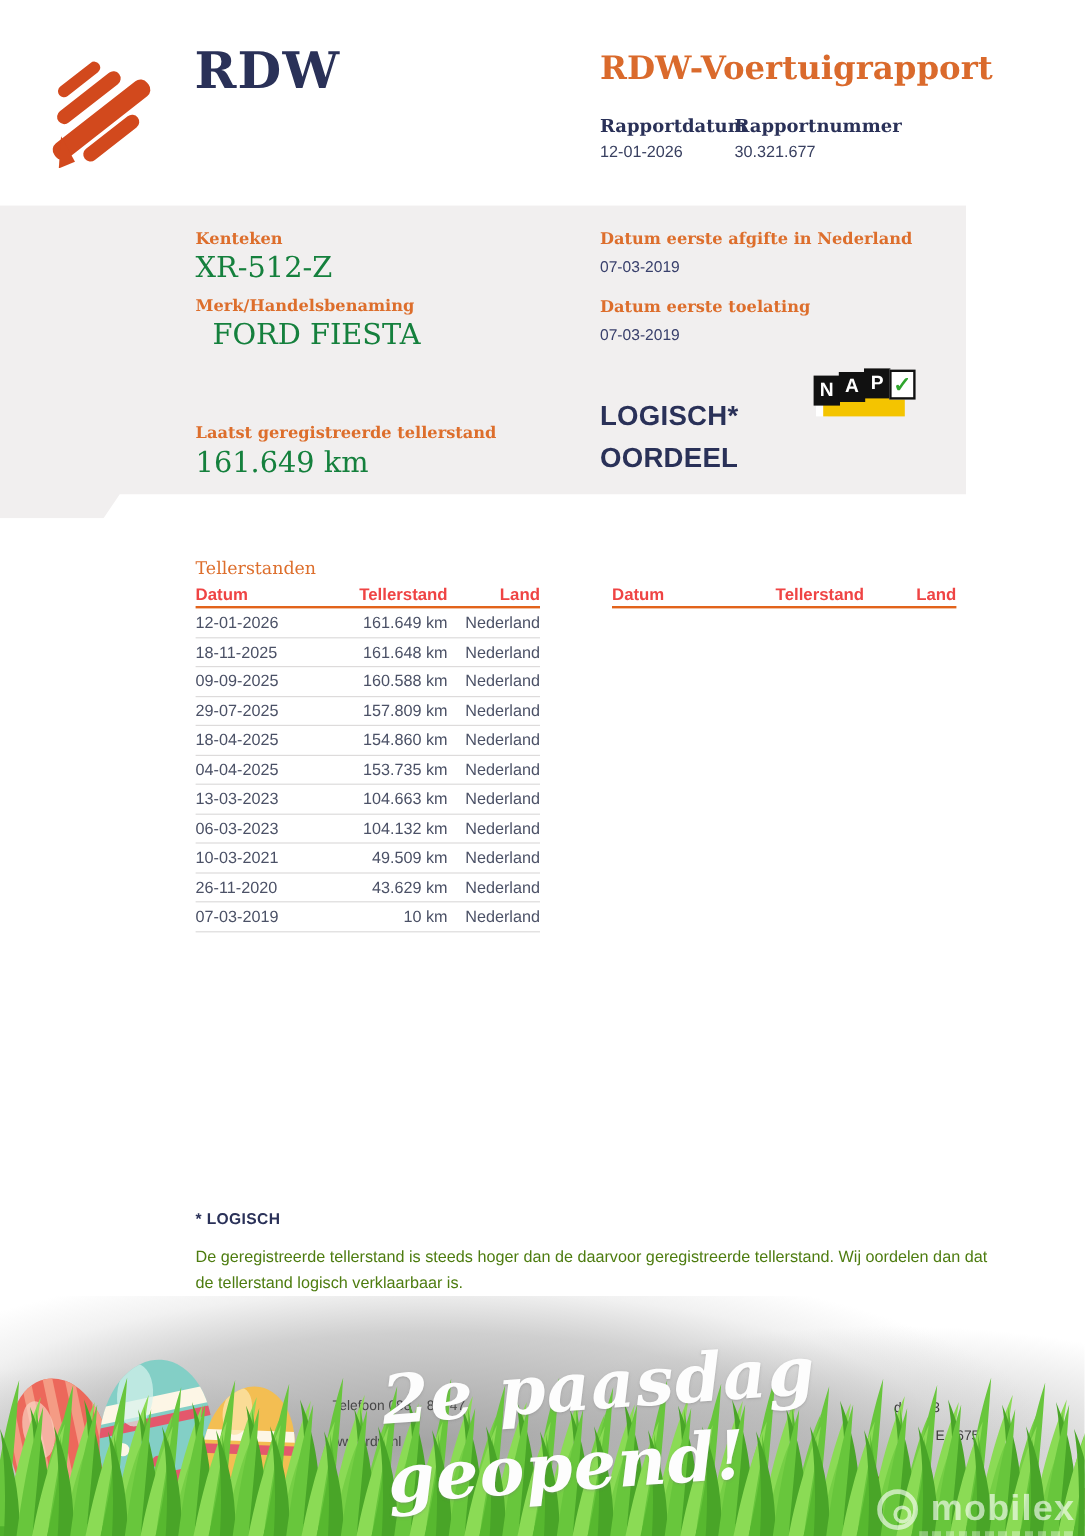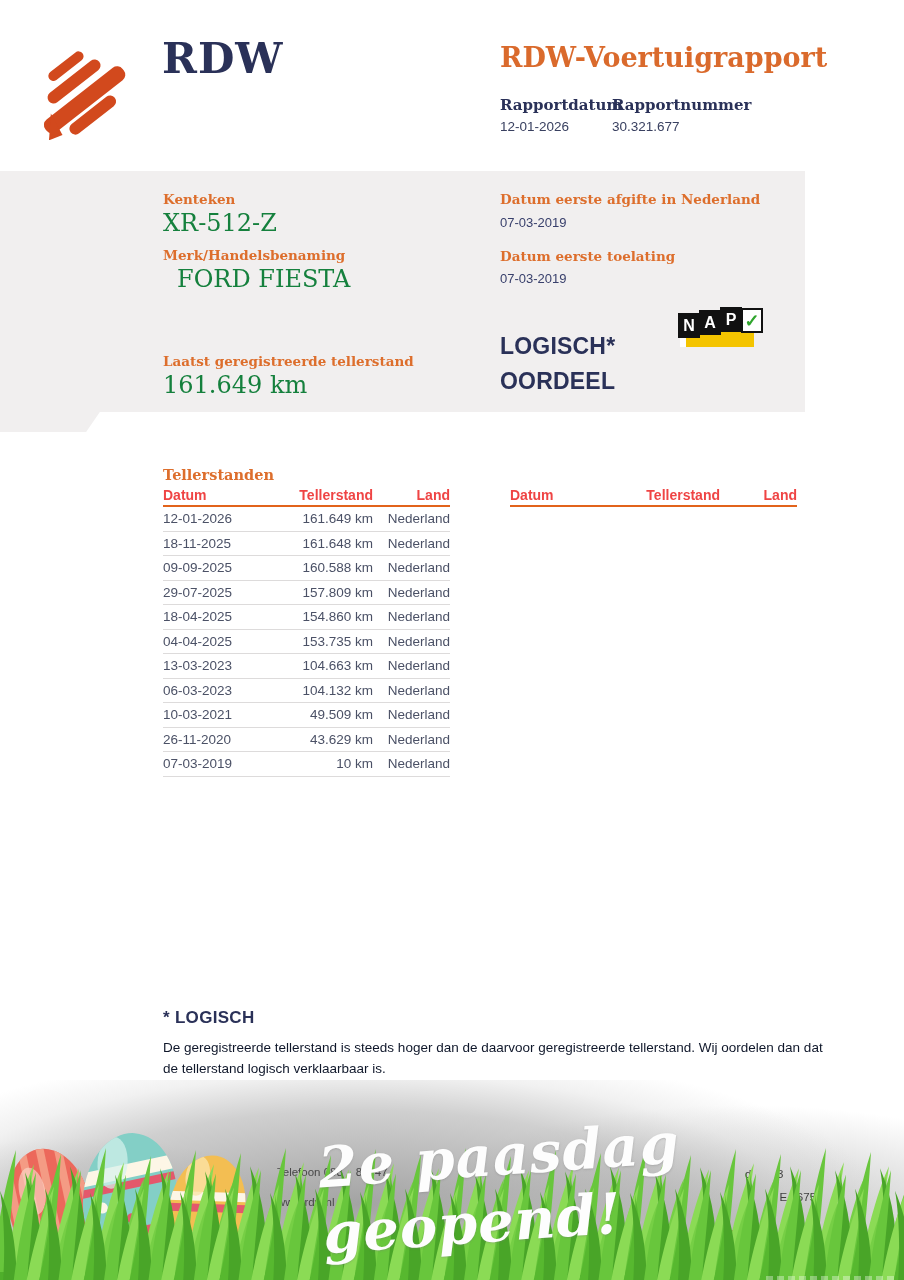--- a/index.html
+++ b/index.html
@@ -24,30 +24,30 @@
 
   
   .nap { position:absolute; left:676px; top:134px; width:86px; height:48px; }
   .nap .yellow { position:absolute; left:10px; top:16px; width:68px; height:26px; background:#F4C400; }
   .nap .white-strip { position:absolute; left:4px; top:30px; width:10px; height:12px; background:#fff; }
   .nap .tile { position:absolute; width:22px; height:25px; background:#111111; color:#ffffff; font-weight:bold; font-size:16px; display:flex; align-items:center; justify-content:center; }
   .nap .t1 { left:2px; top:8px; } .nap .t2 { left:23px; top:5px; } .nap .t3 { left:44px; top:2px; }
   .nap .check { position:absolute; left:65px; top:3px; width:22px; height:25px; background:#ffffff; border:2px solid #111; color:#2FA52D; font-weight:bold; font-size:18px; display:flex; align-items:center; justify-content:center; }
 
   
-  .tbl-heading { position:absolute; left:163px; top:466px; font-family:"DejaVu Serif", serif; font-weight:bold; font-size:14.5px; color:#DD6E2C; }
+  .tbl-heading { position:absolute; left:163px; top:466px; font-family:"DejaVu Serif", serif; font-weight:normal; font-size:14.5px; color:#DD6E2C; }
   .mtable { position:absolute; top:487px; width:287px; }
   .mtable.left { left:163px; } .mtable.right { left:510px; }
   .mtable .hrow { display:grid; grid-template-columns:95px 115px 77px; font-weight:bold; font-size:14px; color:#ef4444; padding-bottom:2px; border-bottom:2px solid #E2631B; }
   .mtable .row { display:grid; grid-template-columns:95px 115px 77px; font-size:13.5px; color:#4B5166; height:24.5px; align-items:center; border-bottom:1px solid #DDDBDB; }
   .c-right { text-align:right; }
 
   
-  .remark-h { position:absolute; left:163px; top:1008px; font-weight:bold; font-size:17px; color:#2A3158; letter-spacing:.3px; }
-  .remark-p { position:absolute; left:163px; top:1037px; width:660px; font-size:13.5px; line-height:1.58; color:#0f172a; }
+  .remark-h { position:absolute; left:163px; top:1008px; font-weight:bold; font-size:13px; color:#2A3158; letter-spacing:.3px; }
+  .remark-p { position:absolute; left:163px; top:1037px; width:660px; font-size:13.5px; line-height:1.58; color:#4d7c0f; }
 
   
   .footer { position:absolute; left:0; top:1080px; width:904px; height:200px; }
   .smoke { position:absolute; inset:0;
     background:
       radial-gradient(ellipse 62% 85% at 40% 62%, rgba(140,140,140,.80), rgba(168,168,168,.55) 55%, rgba(205,205,205,.28) 76%, transparent 92%),
       radial-gradient(ellipse 45% 70% at 82% 72%, rgba(150,150,150,.65), rgba(190,190,190,.3) 60%, transparent 85%),
       radial-gradient(ellipse 35% 60% at 8% 80%, rgba(150,150,150,.6), transparent 85%); }
   .doc-line { position:absolute; font-size:11.5px; color:#474747; white-space:pre; }
   .dl-phone { left:277px; top:86px; }
@@ -328,16 +328,23 @@
         <use href="#tuft" transform="translate(675,12)"></use>
       <use href="#tuft" transform="translate(720,15)"></use>
         <use href="#tuft" transform="translate(765,12)"></use>
       <use href="#tuft" transform="translate(810,16)"></use>
         <use href="#tuft" transform="translate(855,12)"></use>
       <use href="#tuft" transform="translate(895,14)"></use>
     </svg>
 
     <div class="banner">2e paasdag geopend!</div>
 
+    <div class="watermark">
+      <svg width="40" height="40" viewBox="0 0 40 40">
+        <circle cx="20" cy="20" r="15" fill="none" stroke="rgba(255,255,255,0.62)" stroke-width="4"></circle>
+        <circle cx="24" cy="24" r="6" fill="none" stroke="rgba(255,255,255,0.62)" stroke-width="3"></circle>
+      </svg>
+      <span class="wm-text">mobilex</span>
+    </div>
     <div class="wm-sub"></div>
   </div>
 
 </div>
 
 </body></html>

